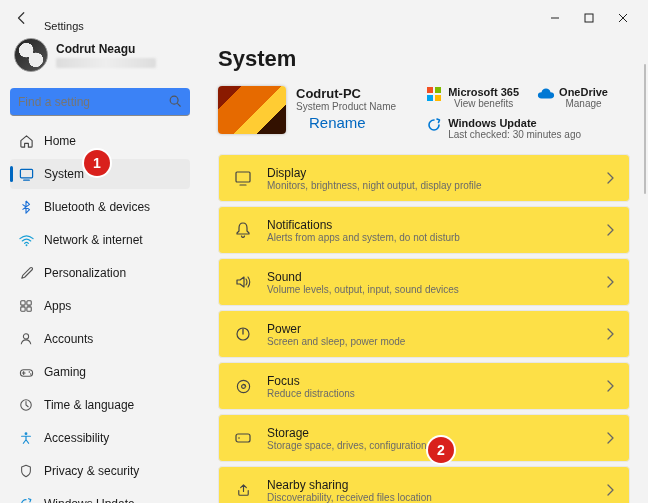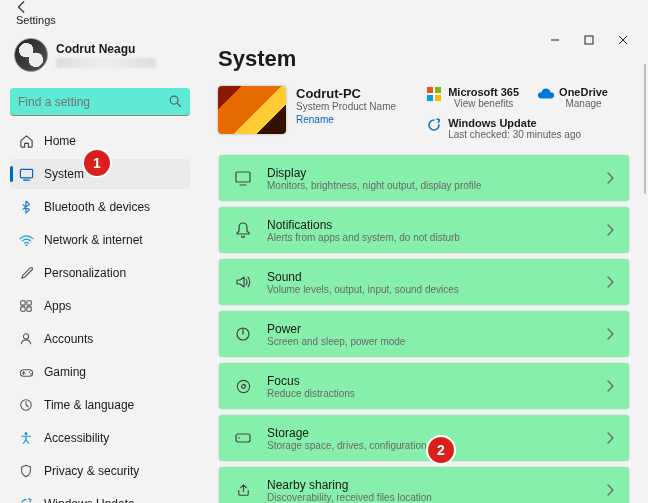--- a/index.html
+++ b/index.html
@@ -1,52 +1,52 @@
 <!DOCTYPE html>
 <html><head>
 <meta charset="utf-8">
 <style>
 * { box-sizing: border-box; margin: 0; padding: 0; }
 body { font-family: "Segoe UI", sans-serif; background: #f3f3f3; width: 648px; height: 503px; overflow: hidden; font-size: 12px; color: #1a1a1a; position: relative; }
-.titlebar { height: 32px; display: flex; align-items: flex-start; padding: 0 8px; flex-direction: column; }
+.titlebar { height: 32px; display: flex; align-items: flex-end; padding: 0 8px; }
 .back-btn { width: 28px; height: 28px; display: flex; align-items: center; justify-content: center; border-radius: 4px; cursor: pointer; }
 .title { margin-left: 8px; font-size: 11px; }
 .win-controls { margin-left: auto; display: flex; }
 .win-btn { width: 34px; height: 28px; display: flex; align-items: center; justify-content: center; cursor: pointer; }
 .shell { display: flex; height: calc(503px - 32px); }
 .sidebar { width: 200px; padding: 0 10px 10px 10px; display: flex; flex-direction: column; }
 .user-row { display: flex; align-items: center; padding: 6px 4px 10px 4px; gap: 8px; }
 .avatar { width: 34px; height: 34px; border-radius: 50%; background: linear-gradient(135deg,#222,#555); border:1px solid #999; position: relative; overflow:hidden;}
 .avatar::after{content:"";position:absolute;inset:4px;background:radial-gradient(circle at 30% 30%,#eee 0 30%,transparent 31%),radial-gradient(circle at 70% 70%,#eee 0 30%,transparent 31%);}
 .user-name { font-size: 12px; font-weight: 600; }
 .user-sub { height: 10px; width: 100px; background: linear-gradient(90deg,#ddd,#eee,#ddd); border-radius: 2px; filter: blur(1px); margin-top:2px;}
 .search-wrap { position: relative; margin: 6px 0 10px 0; }
-.search-input { width: 100%; height: 28px; border: none; border-bottom: 1px solid #888; background: #5eead4; border-radius: 4px; padding: 0 28px 0 8px; font-size: 12px; outline:none;}
+.search-input { width: 100%; height: 28px; border: none; border-bottom: 1px solid #888; background: #3b82f6; border-radius: 4px; padding: 0 28px 0 8px; font-size: 12px; outline:none;}
 .search-icon { position: absolute; right: 8px; top: 6px; color: #555; }
 .nav { display: flex; flex-direction: column; gap: 3px; }
 .nav-item { display: flex; align-items: center; height: 30px; padding: 0 8px; border-radius: 4px; cursor: pointer; gap: 10px; position: relative; font-size: 12px;}
 .nav-item.selected { background: #eaeaea; }
 .nav-item.selected::before { content:""; position:absolute; left:0; top:7px; bottom:7px; width:3px; background:#0067c0; border-radius:2px;}
 .nav-icon { width: 16px; display: flex; justify-content: center; color:#3a3a3a;}
 .main { flex: 1; padding: 8px 18px 0 18px; overflow-y: auto; }
 .page-title { font-size: 22px; font-weight: 600; margin: 6px 0 14px 0;}
 .header-row { display: flex; gap: 28px; margin-bottom: 14px; align-items:flex-start;}
 .device-card { display: flex; gap: 10px; align-items: flex-start;}
 .device-thumb { width: 68px; height: 48px; border-radius: 4px; background: linear-gradient(135deg,#8a1a00 0 20%,#e66a00 20% 55%,#ffcc33 55% 75%,#331100 75%); box-shadow: 0 0 3px rgba(0,0,0,0.25);}
 .device-name { font-size: 13px; font-weight: 600;}
 .device-sub { font-size: 10px; color:#606060;}
-.rename-link { font-size: 10px; color:#0067c0; cursor:pointer; margin-top:2px; display:inline-block;}
+.rename-link { font-size: 15px; color:#0067c0; cursor:pointer; margin-top:2px; display:inline-block;margin-left:13px;}
 .promo-col { margin-left:auto; display:grid; grid-template-columns: 1fr 1fr; gap: 4px 18px; font-size:10.5px;}
 .promo-item { display:flex; gap:6px; align-items:flex-start;}
 .promo-icon { width:16px; height:16px; flex-shrink:0;}
 .promo-title { font-weight:600; font-size:11px;}
 .promo-sub { color:#606060; font-size:10px;text-align:center;}
 .wu-row { display:flex; gap:6px; align-items:flex-start; margin-top:4px;}
 .card-list { display:flex; flex-direction:column; gap:4px; padding-bottom:12px;}
-.setting-card { background:#86efac; border:1px solid #e7e7e7; border-radius:4px; height:48px; display:flex; align-items:center; padding:0 14px; cursor:pointer;}
+.setting-card { background:#fde047; border:1px solid #e7e7e7; border-radius:4px; height:48px; display:flex; align-items:center; padding:0 14px; cursor:pointer;}
 .card-icon { width:20px; color:#3a3a3a; display:flex; justify-content:center;}
 .card-text { margin-left:14px; flex:1;}
 .card-title { font-size:12px;}
 .card-sub { font-size:10px; color:#6a6a6a;}
 .chev { color:#6a6a6a;}
 .badge { position:absolute; width:26px; height:26px; border-radius:50%; background:#d9201c; color:#fff; font-weight:700; display:flex; align-items:center; justify-content:center; font-size:14px; box-shadow:0 0 0 2px #fff; z-index:50;}
 .scroll-indicator{position:absolute;right:2px;top:64px;width:2px;height:130px;background:#bdbdbd;border-radius:2px;}
 svg{display:block;}
 </style>
 </head>

